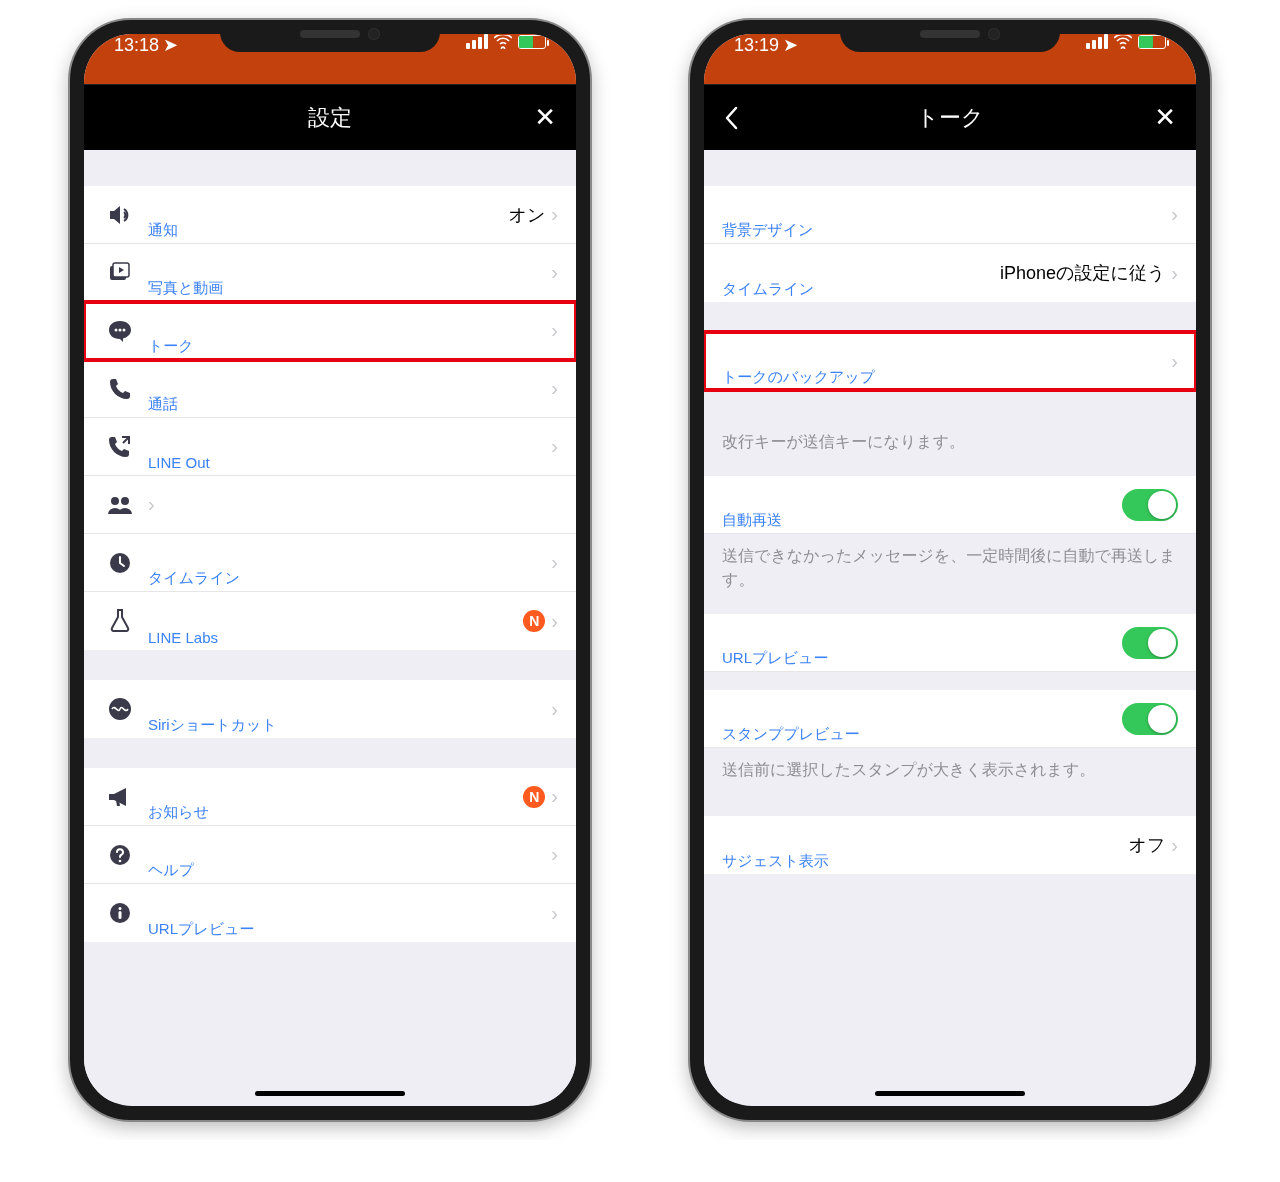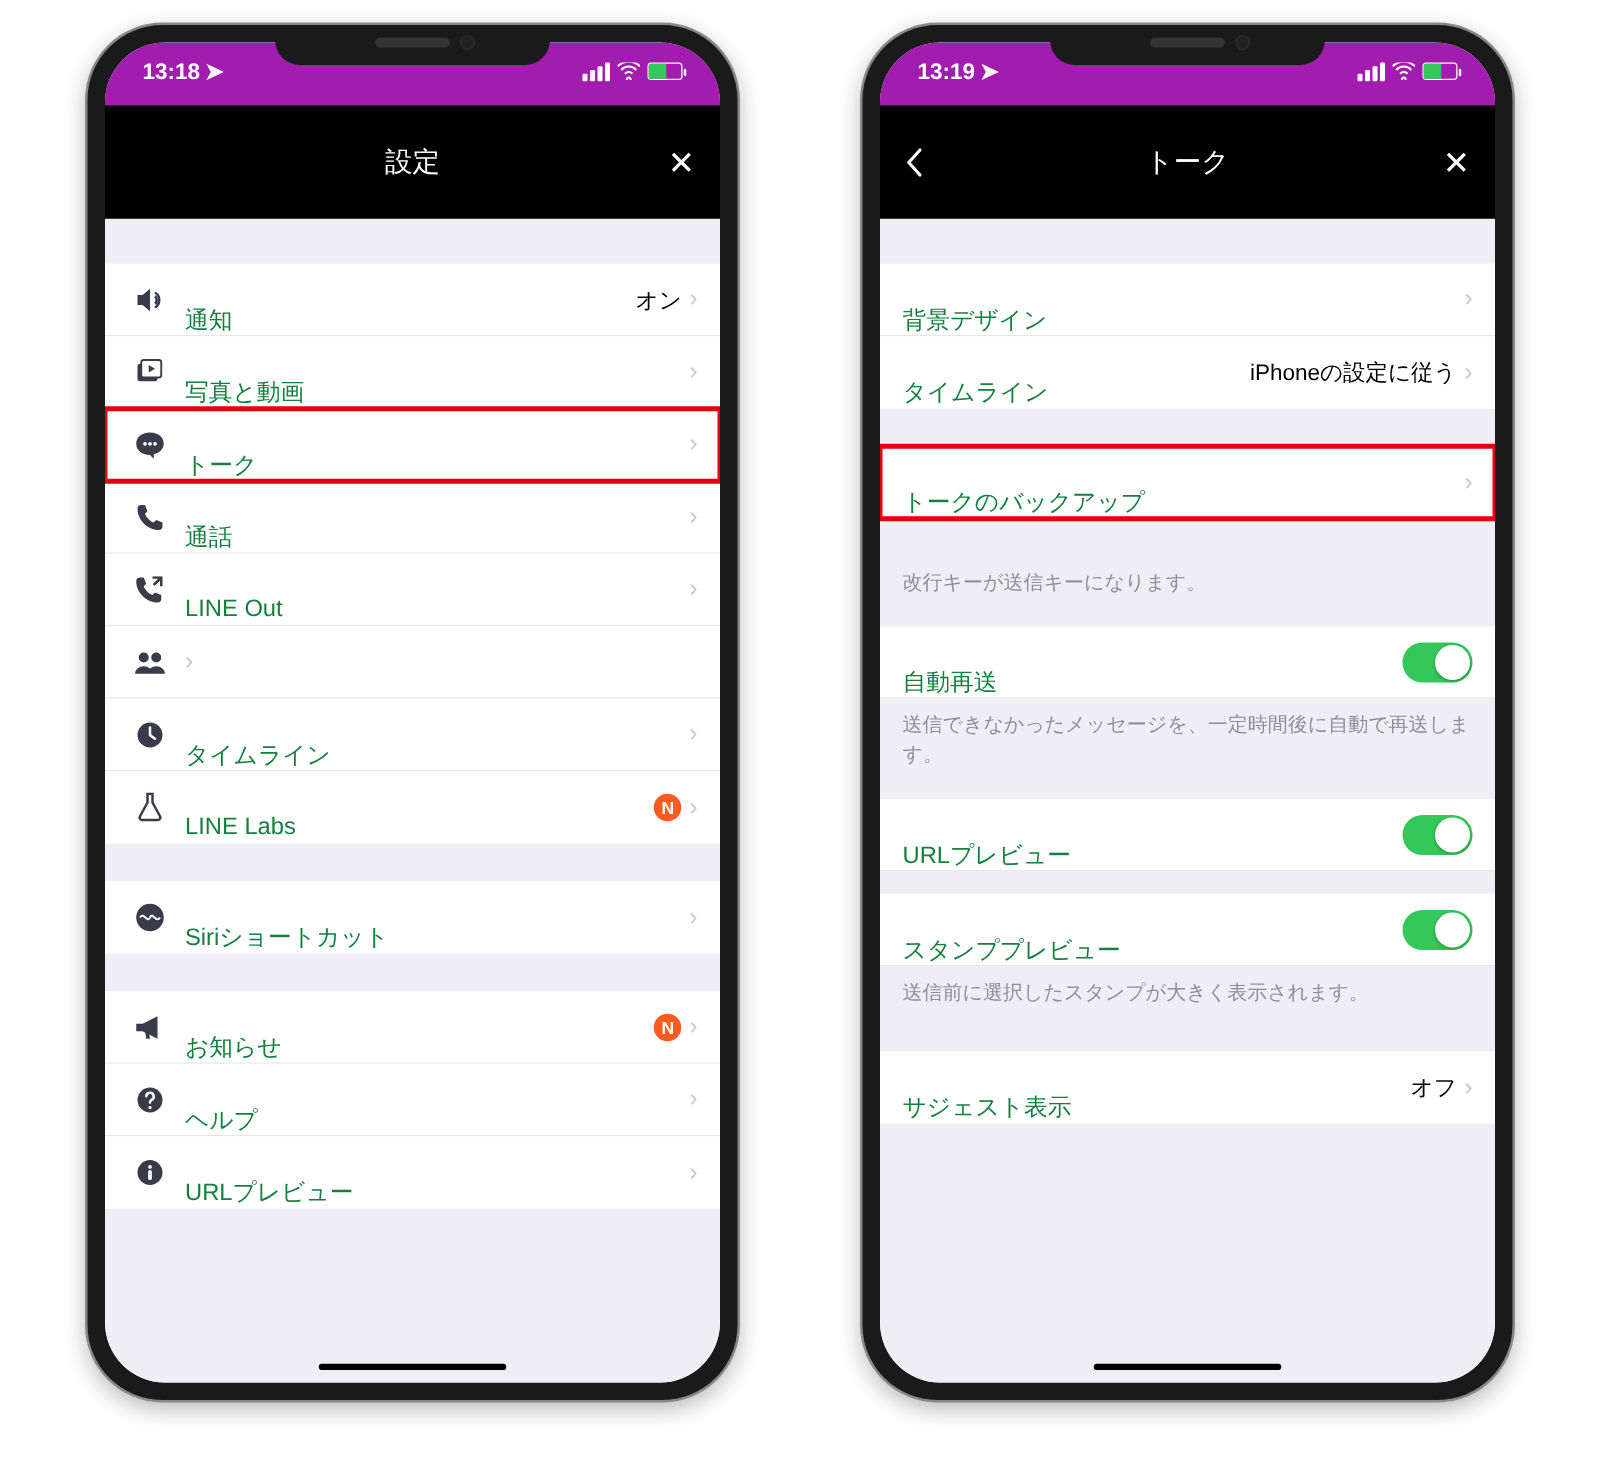--- a/index.html
+++ b/index.html
@@ -47,33 +47,33 @@
   }
   .notch::after {
     content:"";
     position:absolute;
     top:8px; right:60px;
     width:12px; height:12px; background:#222; border-radius:50%;
     box-shadow: inset 0 0 2px #444;
   }
   .status-bar {
     height: 50px;
-    background: #a21caf;
+    background: #c2410c;
     color: #fff;
     display: flex;
-    align-items: center;
+    align-items: flex-start;
     justify-content: space-between;
     padding: 0 30px 4px 30px;
     font-size: 18px;
-    font-weight: 700;
+    font-weight: 400;
   }
   .status-left { display:flex; align-items:center; gap:4px; }
   .status-right { display:flex; align-items:center; gap:6px; }
   .nav-bar {
-    height: 91px;
+    height: 66px;
     background: #000;
     color: #fff;
     display: flex;
     align-items: center;
     justify-content: center;
     position: relative;
     border-top: 1px solid #222;
   }
   .nav-title { font-size: 22px; font-weight: 500; }
   .nav-back {
@@ -98,21 +98,21 @@
     border-bottom: 1px solid #e6e6e9;
     position: relative;
   }
   .row:last-child { border-bottom: none; }
   .row .icon {
     width: 36px;
     display:flex; align-items:center; justify-content:center;
     margin-right: 10px;
     color:#3a3a4a;
   }
-  .row .label { flex: 1; font-size: 19px; color:#15803d;margin-top:32px; }
+  .row .label { flex: 1; font-size: 15px; color:#3b82f6;margin-top:32px; }
   .row .value { font-size: 18px; color:#000000; margin-right:6px; }
   .row .chevron { color:#c8c8cc; font-size:20px; }
   .row .badge {
     width:22px; height:22px; border-radius:50%;
     background:#ff5a1f; color:#fff; font-size:14px; font-weight:700;
     display:flex; align-items:center; justify-content:center;
     margin-right:6px;
   }
   .highlight {
     outline: 4px solid #e60012;

